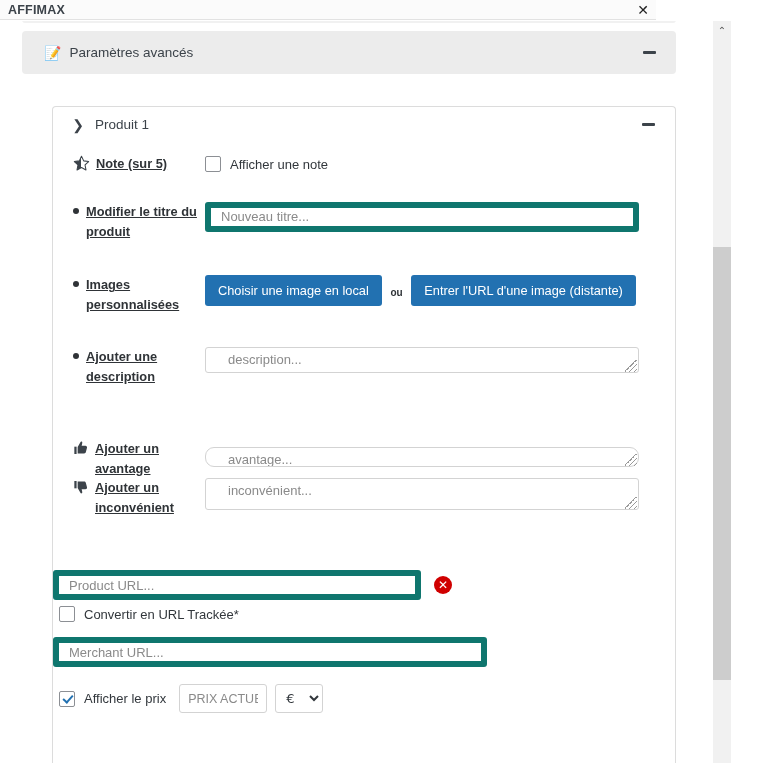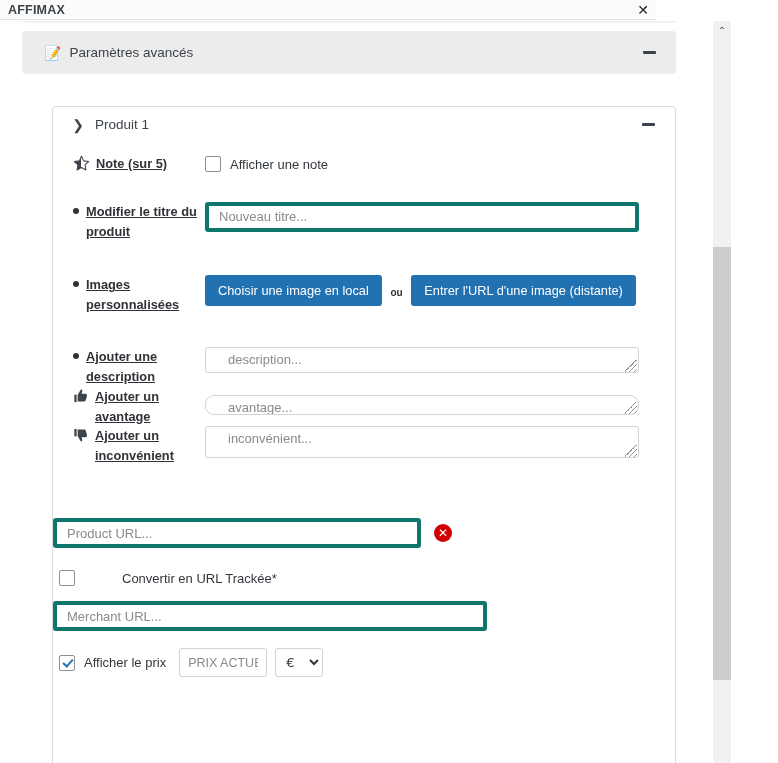--- a/index.html
+++ b/index.html
@@ -210,21 +210,21 @@
     margin-right: 7px;
     margin-top: 6px;
     flex: 0 0 auto;
   }
 
   
   .text-input {
     width: 434px;
     height: 30px;
     box-sizing: border-box;
-    border: 4px solid #0f766e;
+    border: 6px solid #0f766e;
     border-radius: 3px;
     background: #fff;
     padding: 0 10px;
     font-family: "Liberation Sans", sans-serif;
     font-size: 13px;
     color: #32373c;
     outline: none;
   }
   .text-input::placeholder { color: #8a8a8a; }
 
@@ -430,21 +430,21 @@
           <span class="bullet-dot"></span>
           <span class="lab-text">Images personnalisées</span>
         </div>
         <div class="row-field">
           <button class="btn-primary">Choisir une image en local</button>
           <span class="ou-text">ou</span>
           <button class="btn-primary">Entrer l'URL d'une image (distante)</button>
         </div>
       </div>
 
-      <div class="row" style="">
+      <div class="row" style="margin-bottom:52px;">
         <div class="row-label">
           <span class="bullet-dot"></span>
           <span class="lab-text">Ajouter une description</span>
         </div>
         <div class="row-field">
           <span class="ta-wrap">
             <textarea class="textarea" placeholder="description..." style=""></textarea>
             <span class="ta-grip"></span>
           </span>
         </div>
@@ -488,21 +488,21 @@
 
       <div class="row">
 
         <div class="row-field">
 
           <div style="display:flex;align-items:center;">
             <input class="text-input" type="text" style="width: 368px;" placeholder="Product URL...">
             <span class="del-btn" style="margin-left:13px;">✕</span>
           </div>
 
-          <div class="cbx-line" style="margin-top:22px;margin-left:6px;gap:38px;">
+          <div class="cbx-line" style="margin-top:6px;margin-left:6px;">
             <span class="cbx"></span>
             <span class="cbx-label">Convertir en URL Trackée*</span>
           </div>
 
           <div style="margin-top:15px;">
             <input class="text-input" type="text" placeholder="Merchant URL..." style="">
           </div>
 
           <div class="cbx-line" style="margin-top:17px;margin-left:6px;">
             <span class="cbx checked"></span>

